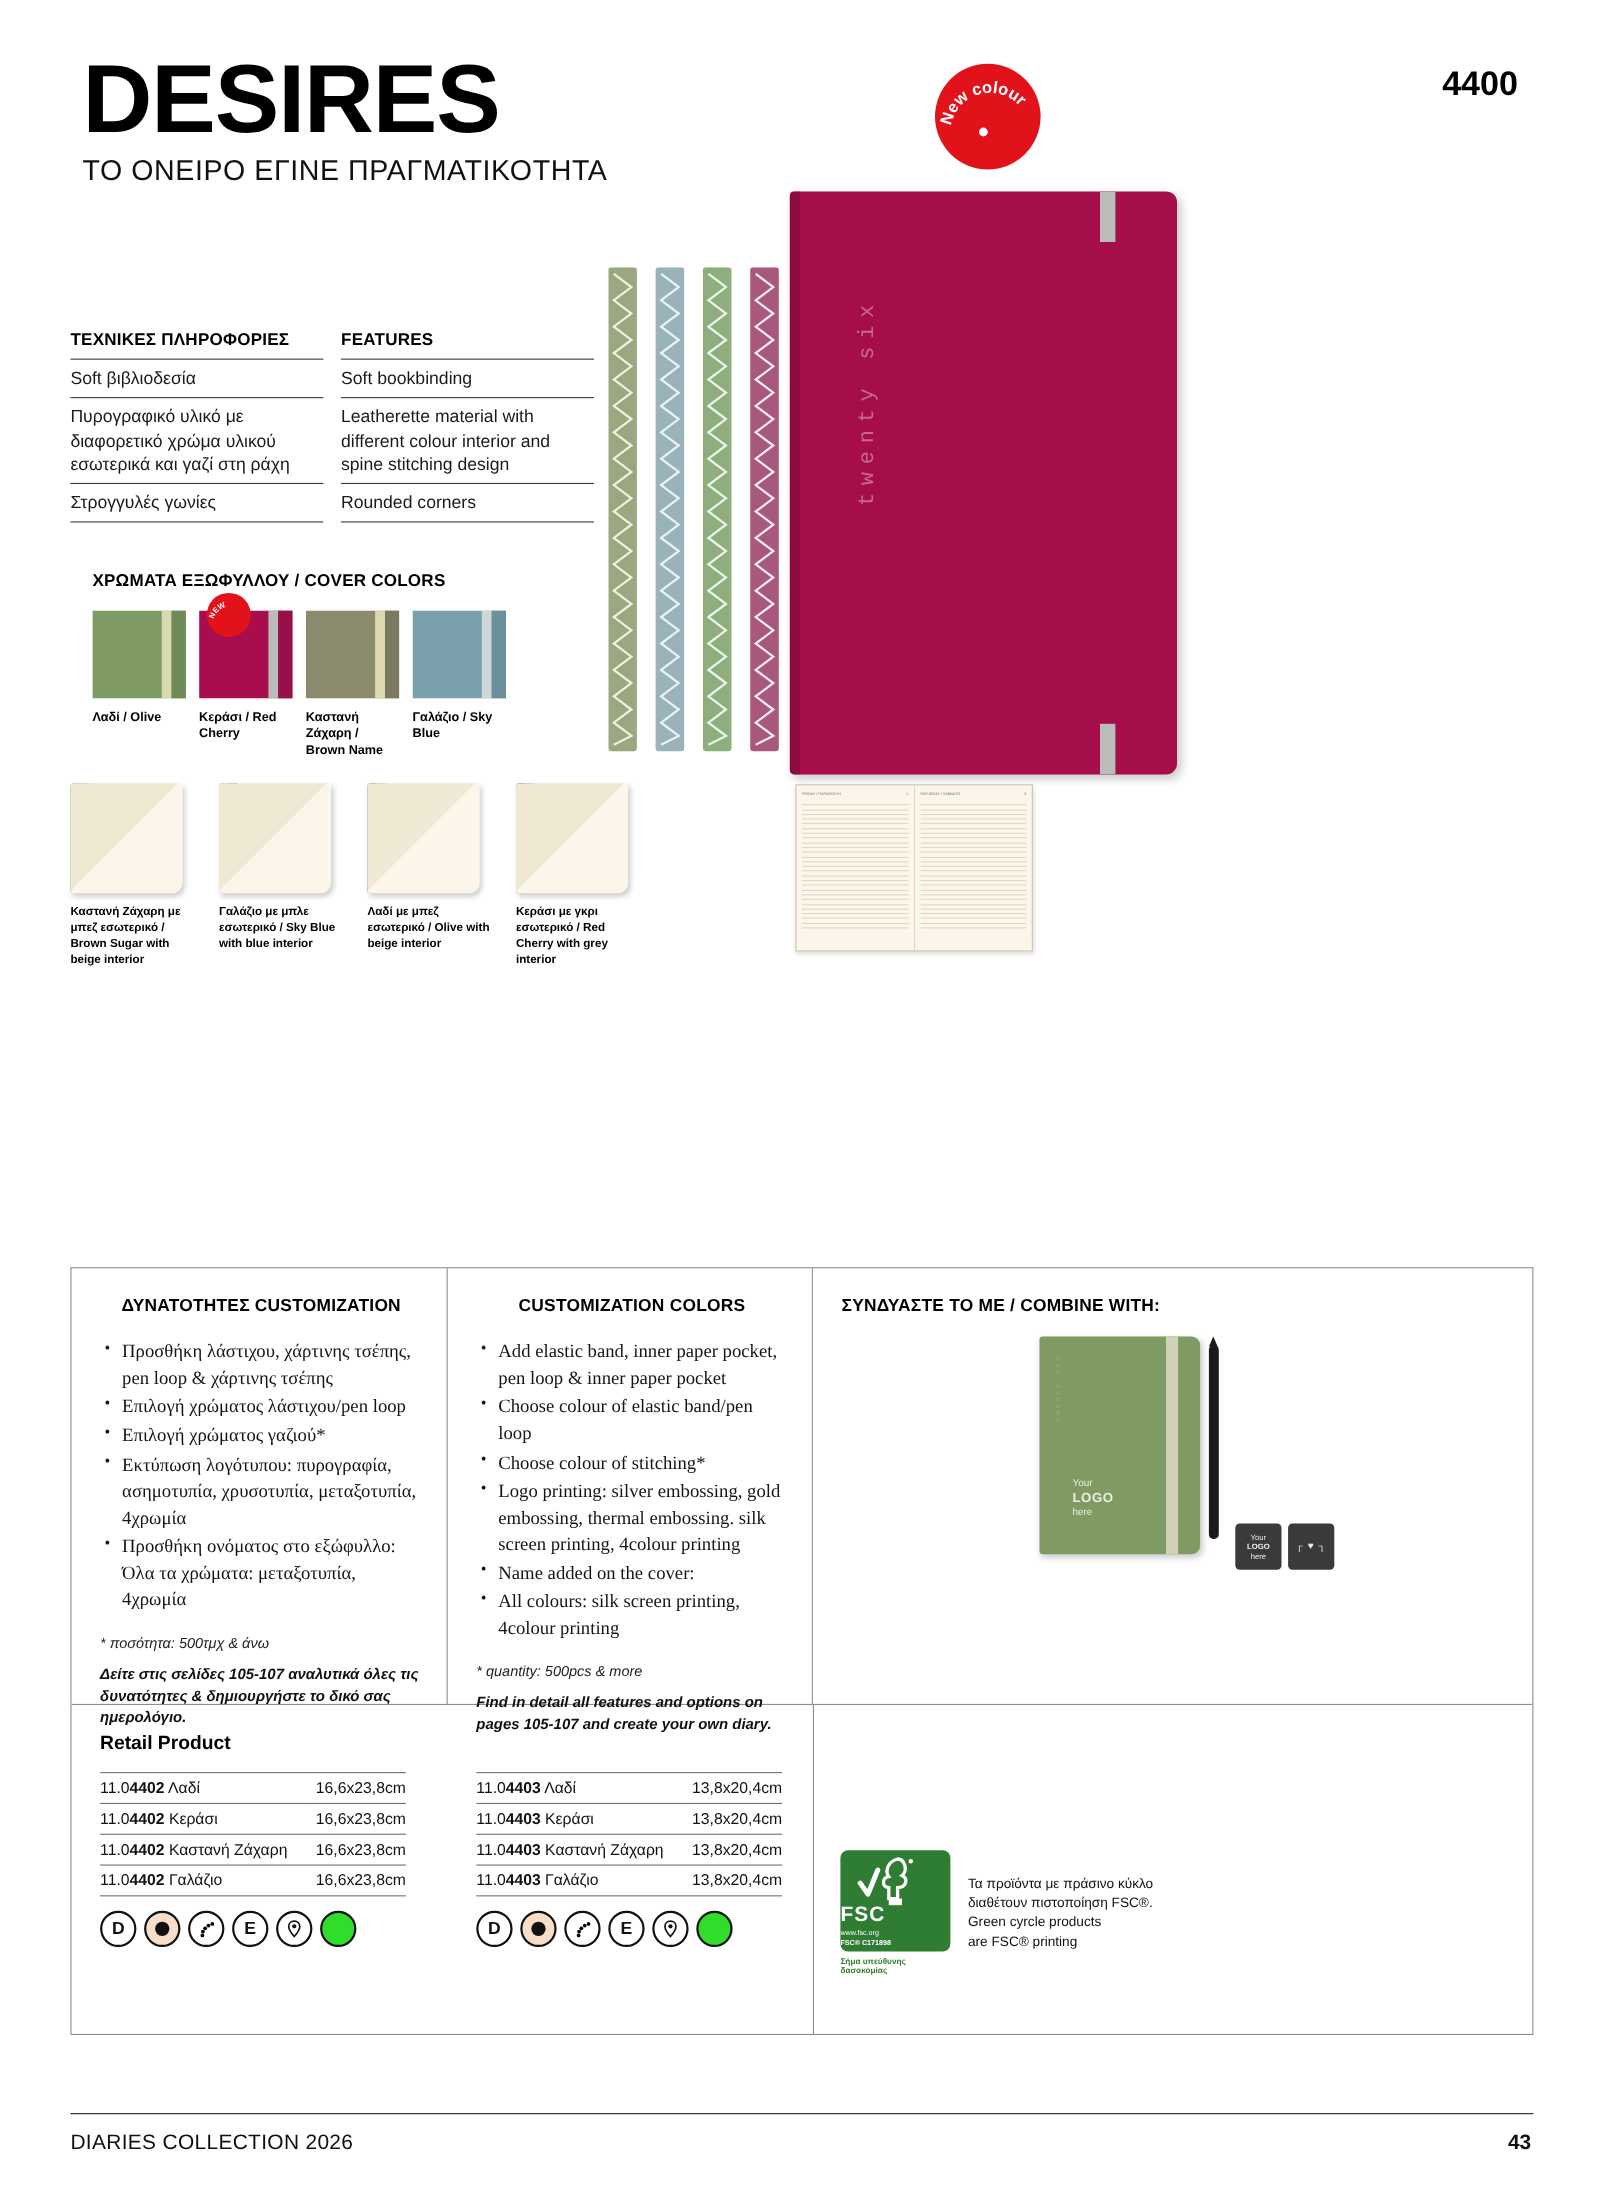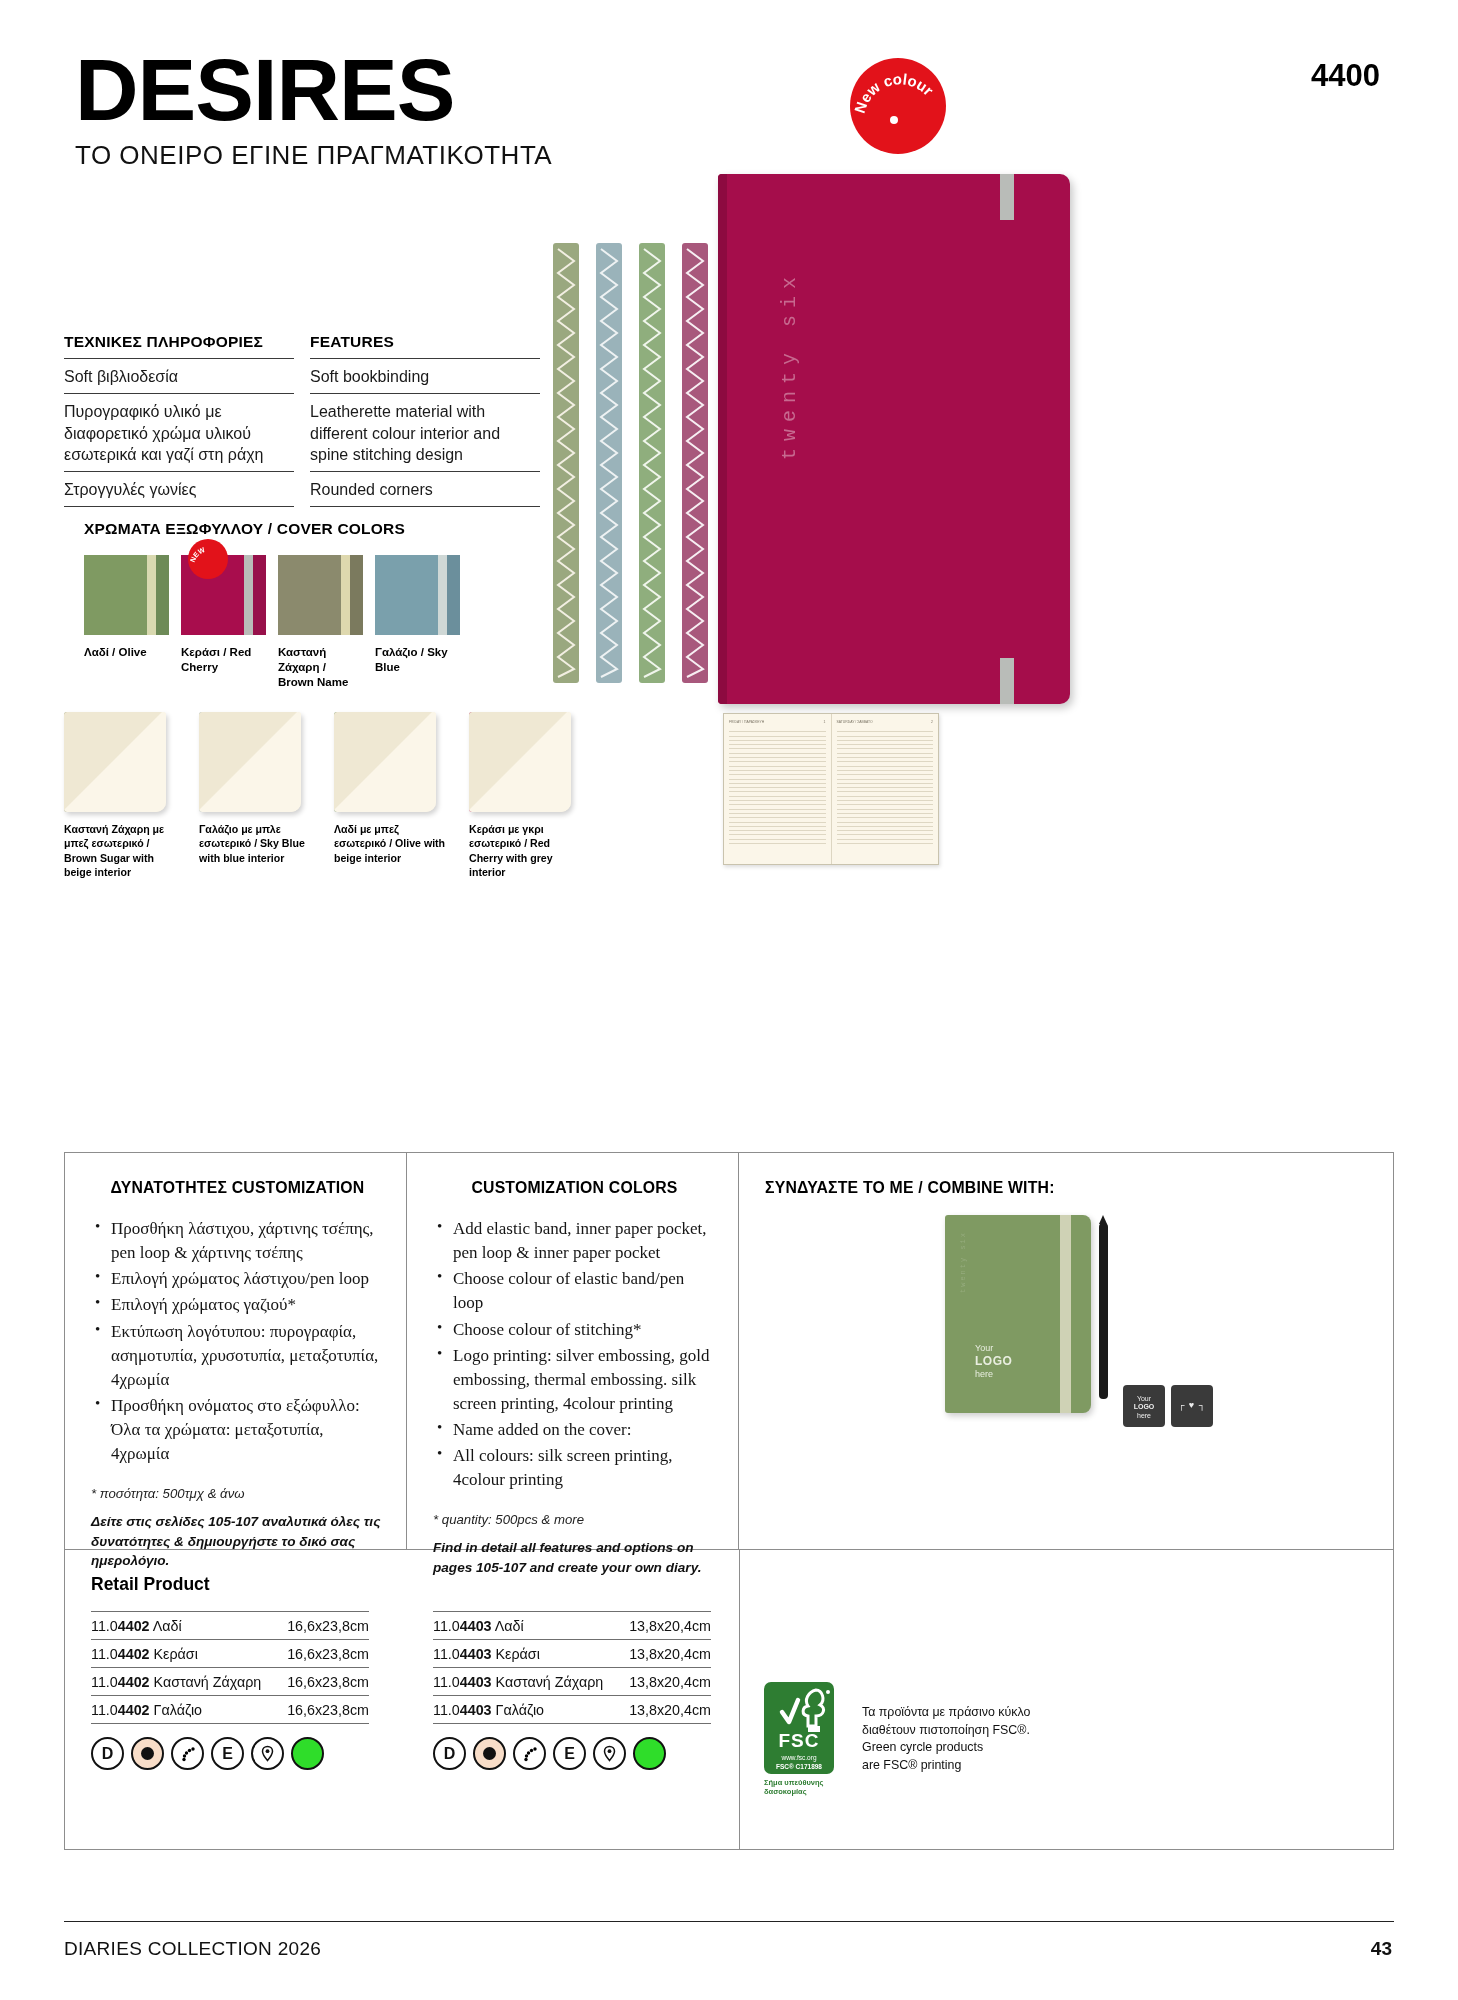--- a/index.html
+++ b/index.html
@@ -27,21 +27,21 @@
     font-size:31px; font-weight:bold; color:#000;
   }
   .new-colour-badge {
     position:absolute; left:850px; top:58px;
     width:96px; height:96px; border-radius:50%;
     background:#e2121a;
   }
   .new-colour-badge svg { display:block; }
 
   
-  .spec-wrap { position:absolute; left:64px; top:333px; width:480px; display:flex; gap:16px; }
+  .spec-wrap { position:absolute; left:64px; top:301px; width:480px; display:flex; gap:16px; }
   .spec-col { width:230px; }
   .spec-head {
     font-size:15.5px; font-weight:bold; letter-spacing:0.2px;
     padding-bottom:7px; color:#000; white-space:nowrap;
   }
   .spec-row {
     border-top:1.4px solid #3a3a3a;
     padding:7px 0 6px 0;
     font-size:16px; line-height:1.33; color:#1a1a1a;
   }
@@ -201,23 +201,22 @@
   }
   .ic.fill-cream { background:#f8ddc8; border-color:#111; }
   .ic.fill-cream:after {
     content:""; width:13px; height:13px; border-radius:50%; background:#111;
   }
   .ic.green { background:#2fdd2a; border-color:#111; }
 
   
   .fsc-wrap { position:absolute; left:24px; top:132px; display:flex; gap:16px; }
   .fsc-logo {
-    width:70px; height:92px; background:#2e7d32;
+    width:100px; height:92px; background:#2e7d32;
     border-radius:7px; position:relative; color:#fff;
-    text-align:center;
   }
   .fsc-logo .fsc-txt { position:absolute; left:0; right:0; bottom:22px; font-size:19px; font-weight:bold; letter-spacing:1px; }
   .fsc-logo .fsc-url { position:absolute; left:0; right:0; bottom:13px; font-size:6.5px; }
   .fsc-logo .fsc-code { position:absolute; left:0; right:0; bottom:4px; font-size:6.5px; font-weight:bold; }
   .fsc-cap { font-size:7.5px; font-weight:bold; color:#2e7d32; margin-top:4px; line-height:1.25; width:82px; }
   .fsc-note { font-size:12.4px; line-height:1.42; color:#111; padding-top:22px; }
 
   
   .footer-line { position:absolute; left:64px; right:64px; bottom:78px; border-top:1.2px solid #222; }
   .footer-left { position:absolute; left:64px; bottom:40px; font-size:19px; color:#111; letter-spacing:0.3px; }

